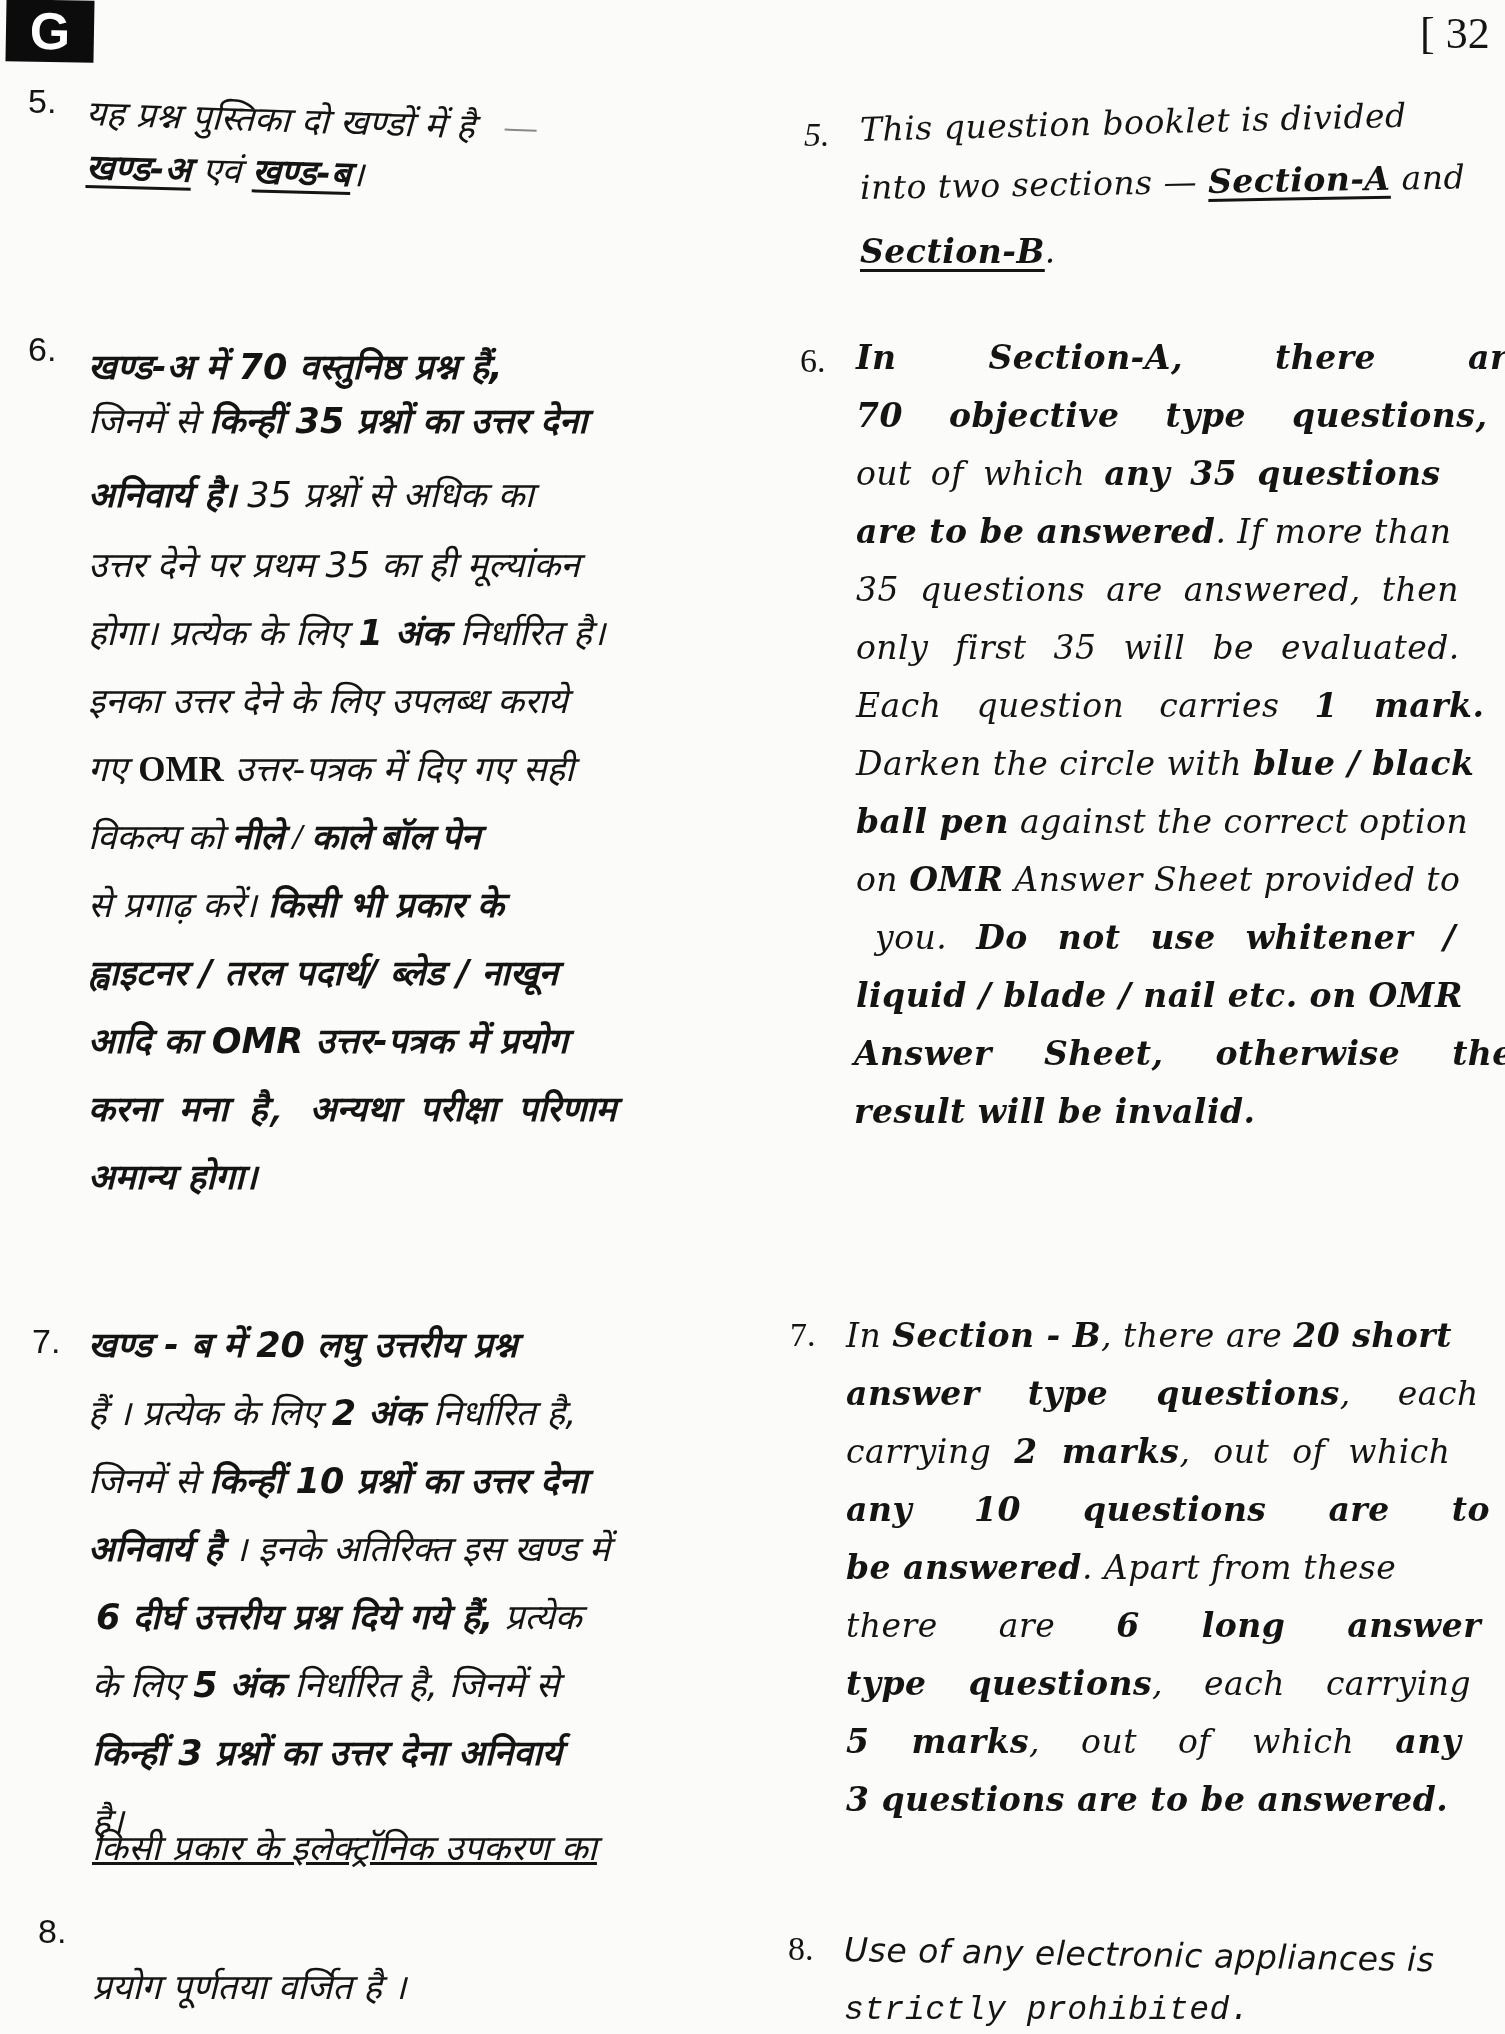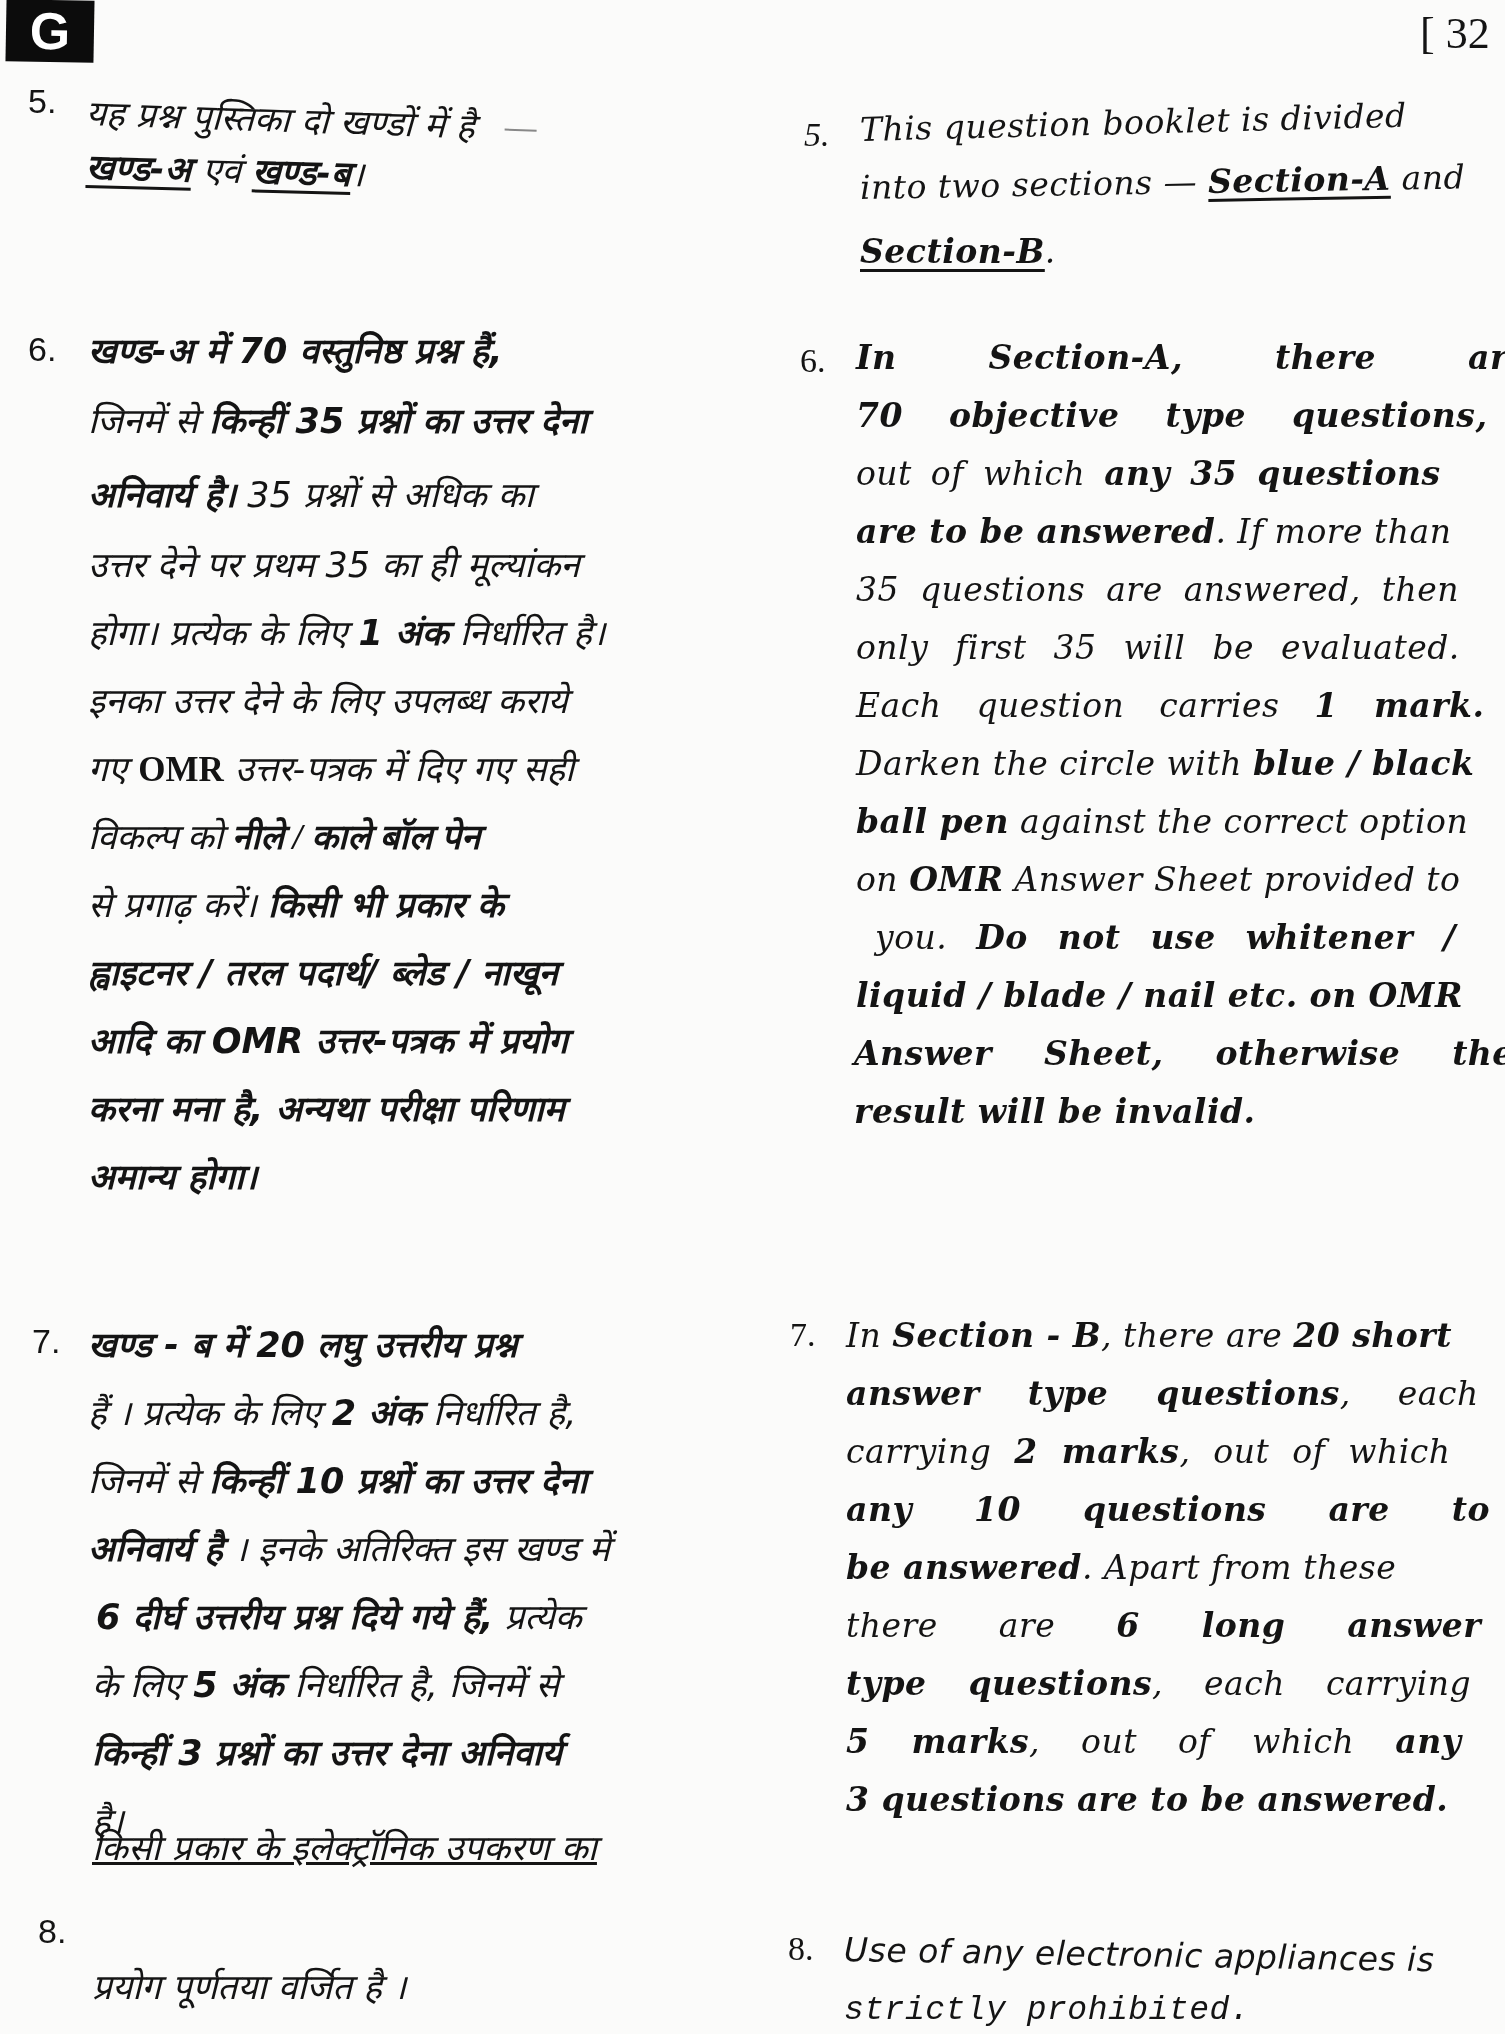--- a/index.html
+++ b/index.html
@@ -47,34 +47,34 @@
     <div class="line" style="left:86px;top:88px;transform:rotate(2deg);transform-origin:left;">
       <span>यह प्रश्न पुस्तिका दो खण्डों में है</span><span class="dash"></span>
     </div>
     <div class="line" style="left:86px;top:142px;transform:rotate(1.5deg);transform-origin:left;">
       <span class="b u">खण्ड-अ</span><span> एवं </span><span class="b u">खण्ड-ब</span><span>।</span>
     </div>
   </div>
 
   <div class="item" style="left:0;top:0;">
     <span class="num" style="left:28px;top:330px;">6.</span>
-    <div class="line j b" style="left:88px;top:326px;width:660px;">
+    <div class="line j b" style="left:88px;top:342px;width:660px;">
         <span>खण्ड-अ में 70 वस्तुनिष्ठ प्रश्न हैं,</span>
       </div>
     <div class="line" style="left:88px;top:396px;"><span>जिनमें से </span><span class="b">किन्हीं 35 प्रश्नों का उत्तर देना</span></div>
     <div class="line" style="left:88px;top:470px;"><span class="b">अनिवार्य है।</span><span> 35 प्रश्नों से अधिक का</span></div>
     <div class="line" style="left:88px;top:540px;"><span>उत्तर देने पर प्रथम 35 का ही मूल्यांकन</span></div>
     <div class="line" style="left:88px;top:608px;"><span>होगा। प्रत्येक के लिए </span><span class="b">1 अंक</span><span> निर्धारित है।</span></div>
     <div class="line" style="left:88px;top:676px;"><span>इनका उत्तर देने के लिए उपलब्ध कराये</span></div>
     <div class="line" style="left:88px;top:744px;"><span>गए </span><span class="b" style="font-style:normal;font-family:'Liberation Serif',serif;">OMR</span><span> उत्तर-पत्रक में दिए गए सही</span></div>
     <div class="line" style="left:88px;top:812px;font-family:Liberation Serif, serif;"><span>विकल्प को </span><span class="b">नीले / काले बॉल पेन</span></div>
     <div class="line" style="left:88px;top:880px;"><span>से प्रगाढ़ करें। </span><span class="b">किसी भी प्रकार के</span></div>
     <div class="line b" style="left:88px;top:948px;"><span>ह्वाइटनर / तरल पदार्थ/ ब्लेड / नाखून</span></div>
     <div class="line b" style="left:88px;top:1016px;"><span>आदि का OMR उत्तर-पत्रक में प्रयोग</span></div>
-    <div class="line b" style="left:88px;top:1084px;"><span>करना मना है, अन्यथा परीक्षा परिणाम</span></div>
+    <div class="line b" style="left:88px;top:1084px;font-family:Liberation Mono, monospace;"><span>करना मना है, अन्यथा परीक्षा परिणाम</span></div>
     <div class="line b" style="left:88px;top:1152px;"><span>अमान्य होगा।</span></div>
   </div>
 
   <div class="item" style="left:0;top:0;">
     <span class="num" style="left:32px;top:1322px;">7.</span>
     <div class="line b" style="left:88px;top:1320px;"><span>खण्ड - ब में 20 लघु उत्तरीय प्रश्न</span></div>
     <div class="line" style="left:88px;top:1388px;"><span>हैं । प्रत्येक के लिए </span><span class="b">2 अंक</span><span> निर्धारित है,</span></div>
     <div class="line" style="left:88px;top:1456px;"><span>जिनमें से </span><span class="b">किन्हीं 10 प्रश्नों का उत्तर देना</span></div>
     <div class="line" style="left:88px;top:1524px;"><span class="b">अनिवार्य है</span><span> । इनके अतिरिक्त इस खण्ड में</span></div>
     <div class="line" style="left:96px;top:1592px;"><span class="b">6 दीर्घ उत्तरीय प्रश्न दिये गये हैं,</span><span> प्रत्येक</span></div>

